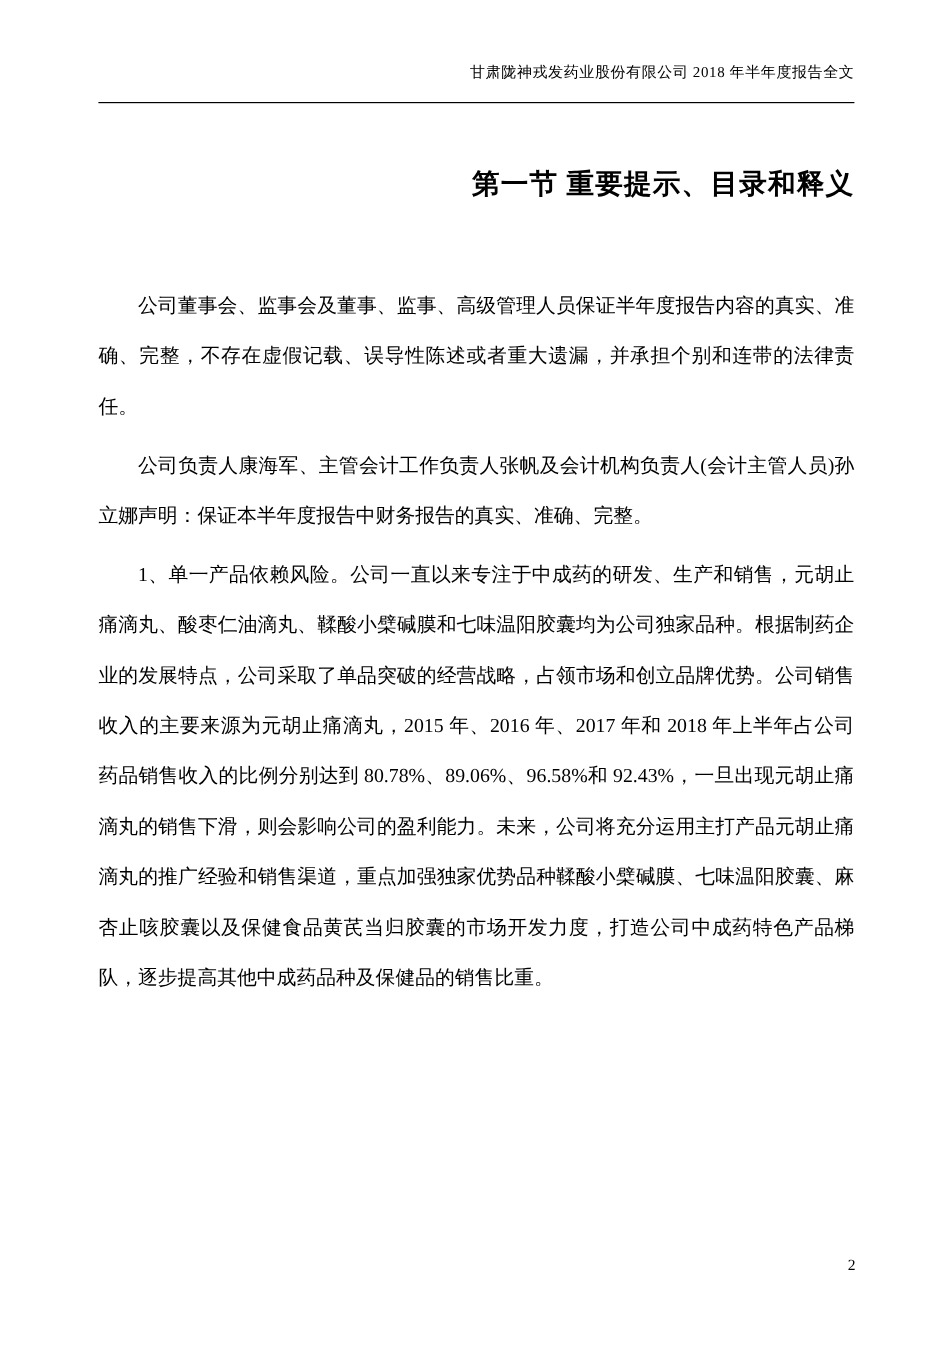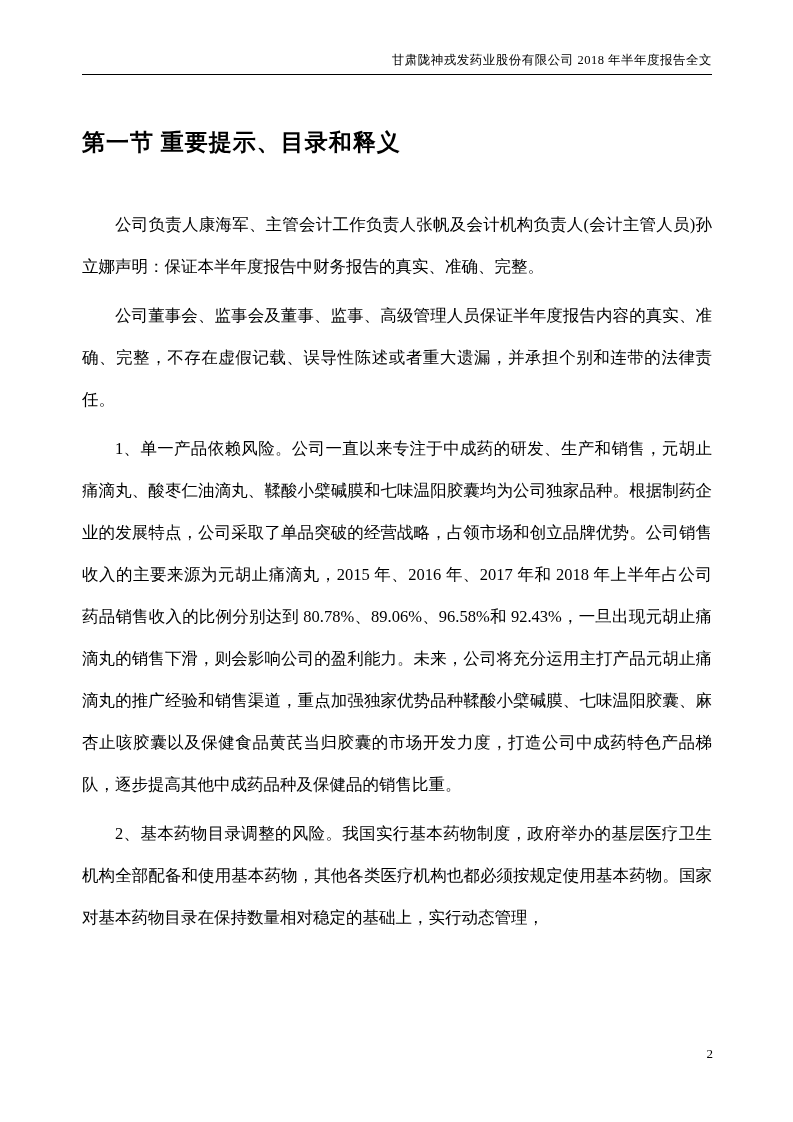--- a/index.html
+++ b/index.html
@@ -19,30 +19,30 @@
     box-sizing: border-box;
     width: 793px;
     height: 1122px;
     padding: 52px 81px 0 82px;
     position: relative;
   }
   .doc-header {
     text-align: right;
     font-size: 12.5px;
     letter-spacing: 0.5px;
-    padding-bottom: 5px;
+    padding-bottom: 16px;
     border-bottom: 1px solid #000000;
     font-weight: 500;
   }
   .section-title {
-    text-align: left;
+    text-align: right;
     font-size: 23px;
     font-weight: bold;
     margin-top: 52px;
-    margin-bottom: 46px;
+    margin-bottom: 65px;
     letter-spacing: 1px;
   }
   .body-text p {
     font-size: 16.5px;
     line-height: 42px;
     text-align: justify;
     text-indent: 2em;
     margin: 0 0 7px 0;
     font-weight: 500;
     word-break: break-all;
@@ -57,21 +57,20 @@
 </head>
 <body>
 
 <div class="page">
 
   <div class="doc-header">甘肃陇神戎发药业股份有限公司 2018 年半年度报告全文</div>
 
   <h1 class="section-title">第一节 重要提示、目录和释义</h1>
 
   <div class="body-text">
+    <p>公司董事会、监事会及董事、监事、高级管理人员保证半年度报告内容的真实、准确、完整，不存在虚假记载、误导性陈述或者重大遗漏，并承担个别和连带的法律责任。</p>
     <p>公司负责人康海军、主管会计工作负责人张帆及会计机构负责人(会计主管人员)孙立娜声明：保证本半年度报告中财务报告的真实、准确、完整。</p>
-    <p>公司董事会、监事会及董事、监事、高级管理人员保证半年度报告内容的真实、准确、完整，不存在虚假记载、误导性陈述或者重大遗漏，并承担个别和连带的法律责任。</p>
     <p>1、单一产品依赖风险。公司一直以来专注于中成药的研发、生产和销售，元胡止痛滴丸、酸枣仁油滴丸、鞣酸小檗碱膜和七味温阳胶囊均为公司独家品种。根据制药企业的发展特点，公司采取了单品突破的经营战略，占领市场和创立品牌优势。公司销售收入的主要来源为元胡止痛滴丸，2015 年、2016 年、2017 年和 2018 年上半年占公司药品销售收入的比例分别达到 80.78%、89.06%、96.58%和 92.43%，一旦出现元胡止痛滴丸的销售下滑，则会影响公司的盈利能力。未来，公司将充分运用主打产品元胡止痛滴丸的推广经验和销售渠道，重点加强独家优势品种鞣酸小檗碱膜、七味温阳胶囊、麻杏止咳胶囊以及保健食品黄芪当归胶囊的市场开发力度，打造公司中成药特色产品梯队，逐步提高其他中成药品种及保健品的销售比重。</p>
-    <p>2、基本药物目录调整的风险。我国实行基本药物制度，政府举办的基层医疗卫生机构全部配备和使用基本药物，其他各类医疗机构也都必须按规定使用基本药物。国家对基本药物目录在保持数量相对稳定的基础上，实行动态管理，</p>
   </div>
 
   <div class="page-number">2</div>
 
 </div>
 
 </body></html>

